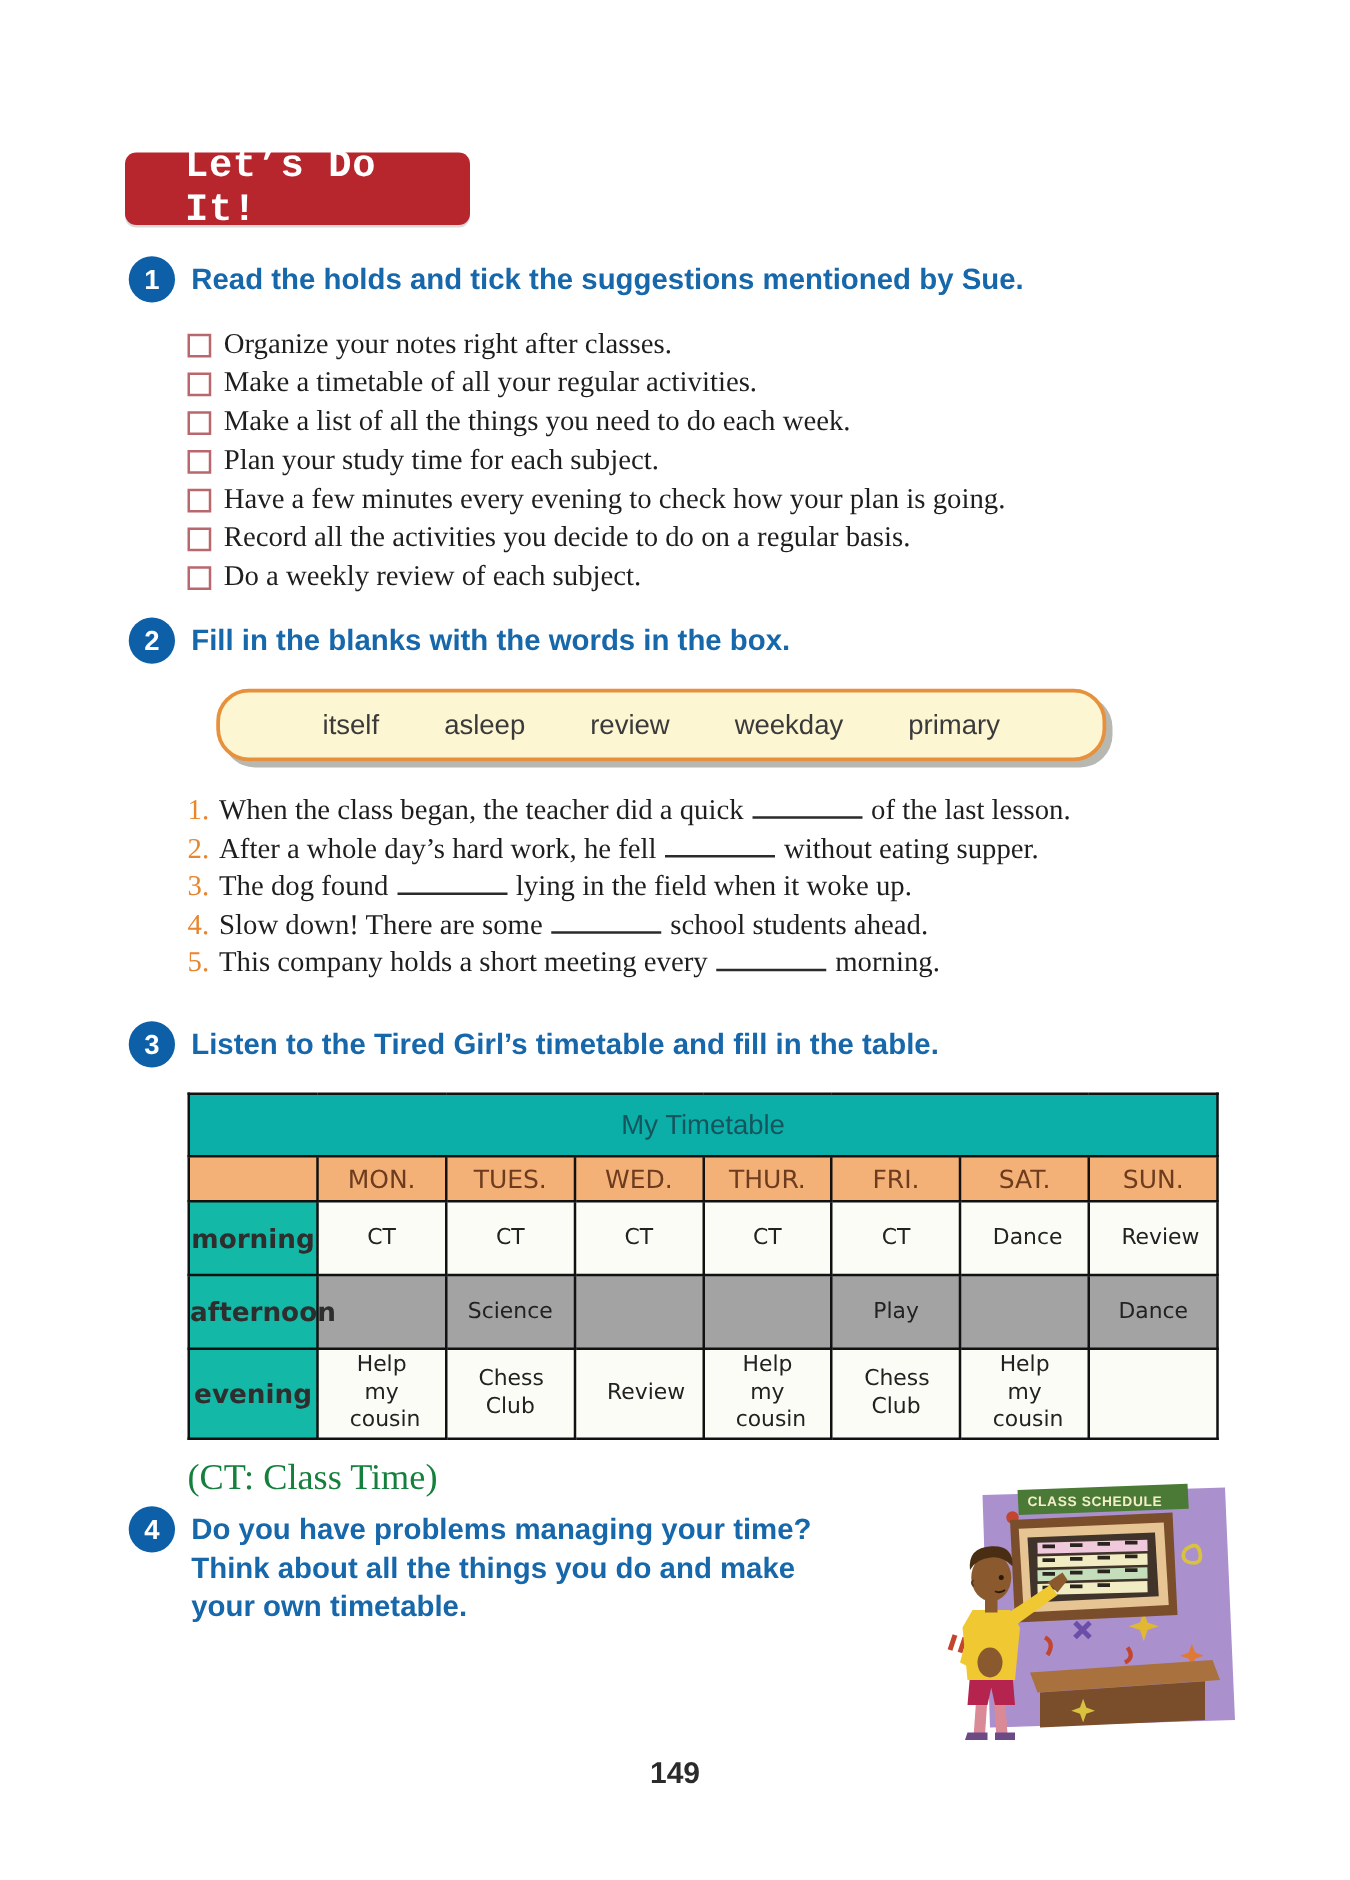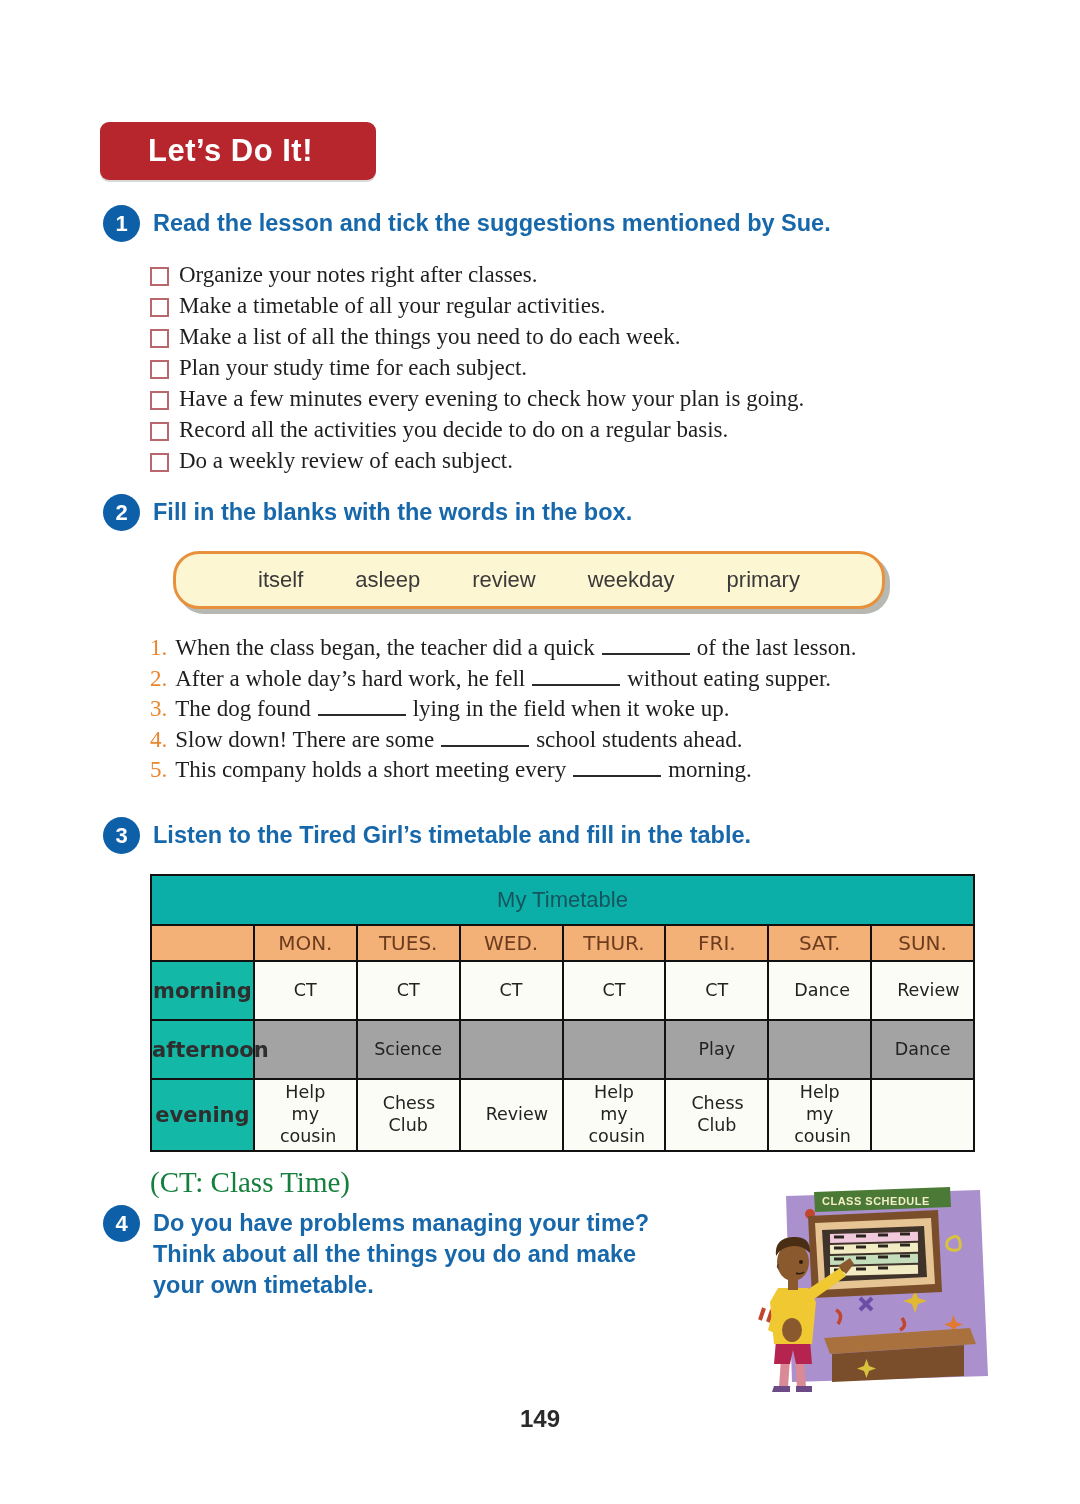--- a/index.html
+++ b/index.html
@@ -19,21 +19,21 @@
     position: absolute;
     left: 100px; top: 122px;
     width: 276px; height: 58px;
     background: #b7262d;
     border-radius: 9px;
     display: flex; align-items: center;
     padding-left: 48px;
     box-shadow: 0 2px 0 rgba(0,0,0,0.15);
   }
   .lets-do-it span {
-    font-family: Liberation Sans, sans-serif;
+    font-family: Liberation Mono, monospace;
     font-weight: bold;
     font-size: 31px;
     color: #ffffff;
     letter-spacing: 0.5px;
   }
 
   
   .ex-heading {
     position: absolute;
     left: 103px;
@@ -201,21 +201,21 @@
 <body>
 
 <div class="page">
 
   <div class="lets-do-it">
     <span>Let’s Do It!</span>
   </div>
 
   <div class="ex-heading" style="top: 205px;">
     <div class="num-circle">1</div>
-    <div class="ex-title">Read the lesson and tick the suggestions mentioned by Sue.</div>
+    <div class="ex-title">Read the holds and tick the suggestions mentioned by Sue.</div>
   </div>
 
   <div class="checklist">
     <div class="check-item">
       <span class="checkbox"></span>
       <span>Organize your notes right after classes.</span>
     </div>
     <div class="check-item">
       <span class="checkbox"></span>
       <span>Make a timetable of all your regular activities.</span>

